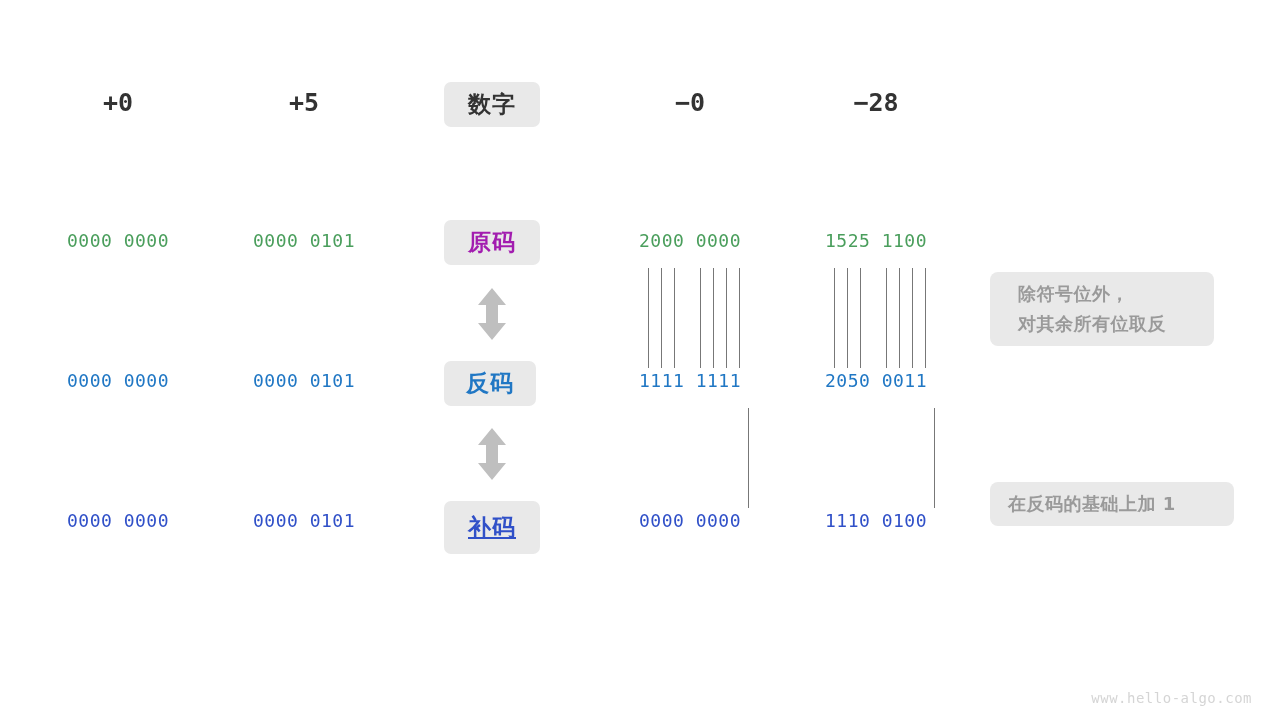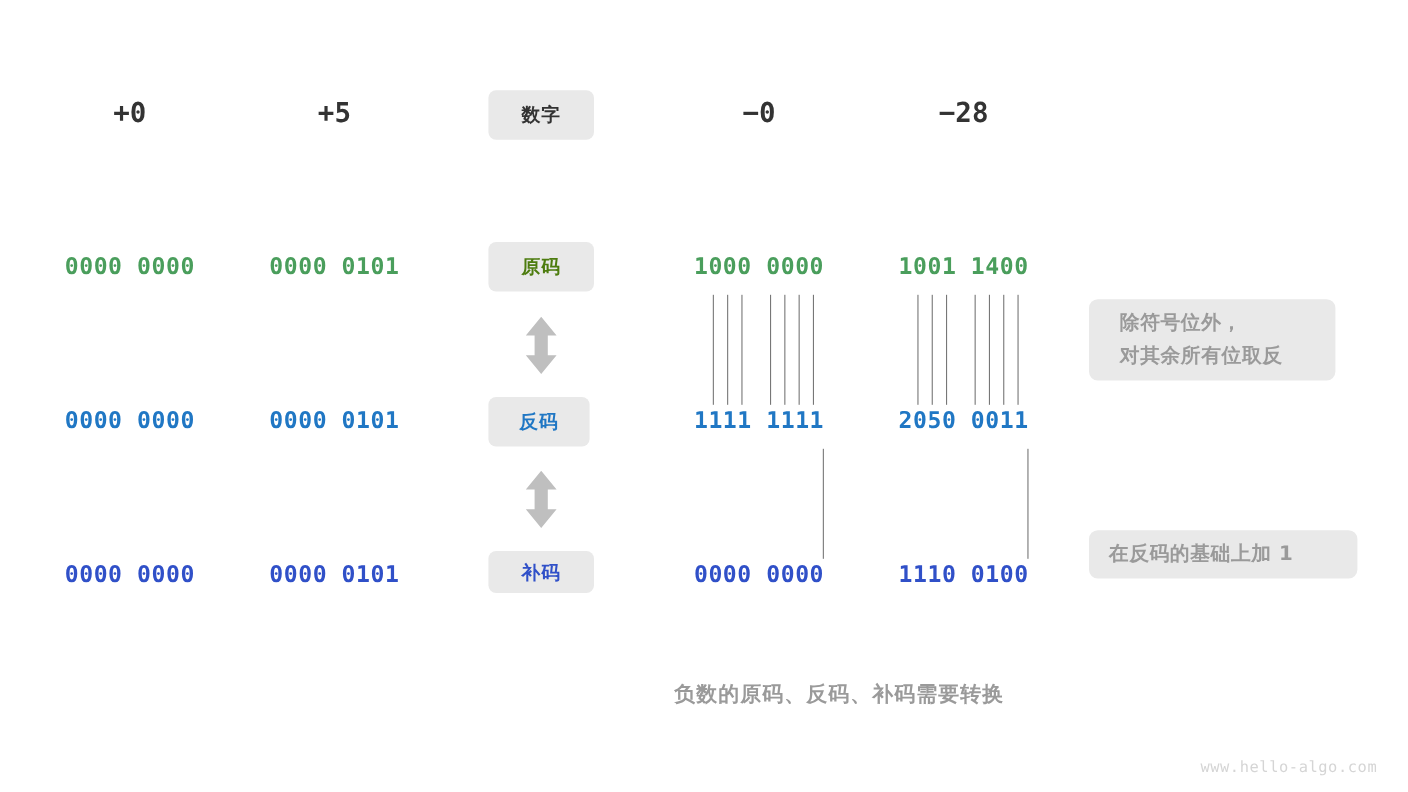--- a/index.html
+++ b/index.html
@@ -33,42 +33,42 @@
     font-family: "DejaVu Sans Mono", "Liberation Mono", monospace;
     font-size: 25px;
     font-weight: bold;
     color: #333333;
     letter-spacing: 0px;
   }
 
   
   .bits {
     font-family: "DejaVu Sans Mono", "Liberation Mono", monospace;
-    font-size: 21px;
-    font-weight: bold;
+    font-size: 18px;
+    font-weight: normal;
     letter-spacing: 0.5px;
   }
   .bits.green { color: #4a9e5c; }
   .bits.blue  { color: #2077c4; }
   .bits.indigo{ color: #3050c8; }
 
   
   .pill {
     position: absolute;
     background: #e9e9e9;
     border-radius: 7px;
     display: flex;
     align-items: center;
     justify-content: center;
-    font-size: 17px;
+    font-size: 23px;
     font-weight: bold;
     letter-spacing: 1px;
   }
   .pill.dark   { color: #333333; }
-  .pill.green  { color: #4d7c0f; }
+  .pill.green  { color: #a21caf; }
   .pill.blue   { color: #2077c4; }
   .pill.indigo { color: #3050c8; }
 
   
   .note {
     position: absolute;
     background: #e9e9e9;
     border-radius: 8px;
     color: #9a9a9a;
     font-size: 18px;
@@ -131,39 +131,39 @@
   <div class="cell num-head" style="left:630px; top:88px; width:120px;">−0</div>
 
   <div class="cell num-head" style="left:816px; top:88px; width:120px;">−28</div>
 
   <div class="cell bits green" style="left:48px; top:230px; width:140px;">0000 0000</div>
 
   <div class="cell bits green" style="left:234px; top:230px; width:140px;">0000 0101</div>
 
   <div class="pill green" style="left:444px; top:220px; width:96px; height:45px;">原码</div>
 
-  <div class="cell bits green" style="left:620px; top:230px; width:140px;">1000 0000</div>
-
-  <div class="cell bits green" style="left:806px; top:230px; width:140px;">1001 1400</div>
+  <div class="cell bits green" style="left:620px; top:230px; width:140px;">2000 0000</div>
+
+  <div class="cell bits green" style="left:806px; top:230px; width:140px;">1525 1100</div>
 
   <div class="cell bits blue" style="left:48px; top:370px; width:140px;">0000 0000</div>
 
   <div class="cell bits blue" style="left:234px; top:370px; width:140px;">0000 0101</div>
 
   <div class="pill blue" style="left:444px; top:361px; width:92px; height:45px;">反码</div>
 
   <div class="cell bits blue" style="left:620px; top:370px; width:140px;">1111 1111</div>
 
   <div class="cell bits blue" style="left:806px; top:370px; width:140px;">2050 0011</div>
 
   <div class="cell bits indigo" style="left:48px; top:510px; width:140px;">0000 0000</div>
 
   <div class="cell bits indigo" style="left:234px; top:510px; width:140px;">0000 0101</div>
 
-  <div class="pill indigo" style="left:444px; top:501px; width:96px; height:38px;">补码</div>
+  <div class="pill indigo" style="left:444px; top:501px; width:96px; height:53px;text-decoration:underline;">补码</div>
 
   <div class="cell bits indigo" style="left:620px; top:510px; width:140px;">0000 0000</div>
 
   <div class="cell bits indigo" style="left:806px; top:510px; width:140px;">1110 0100</div>
 
   <div class="dbl-arrow" style="left:475px; top:288px;">
     <svg width="34" height="52" viewBox="0 0 34 52" aria-hidden="true">
       <polygon points="17,0 31,17 23,17 23,35 31,35 17,52 3,35 11,35 11,17 3,17" fill="#bfbfbf"></polygon>
     </svg>
   </div>
@@ -196,17 +196,16 @@
   <div class="note" style="left:990px; top:272px; width:224px; height:74px;padding-left:28px;">
     <span>除符号位外，</span>
     <span>对其余所有位取反</span>
   </div>
 
   <div class="note" style="left:990px; top:446px; width:244px; height:44px;margin-top:36px;">
     <span>在反码的基础上加 1</span>
   </div>
 
 
-  <div class="caption" style="left:613px; top:618px;">负数的原码、反码、补码需要转换</div>
 
   <div class="watermark">www.hello-algo.com</div>
 
 </div>
 
 </body></html>

